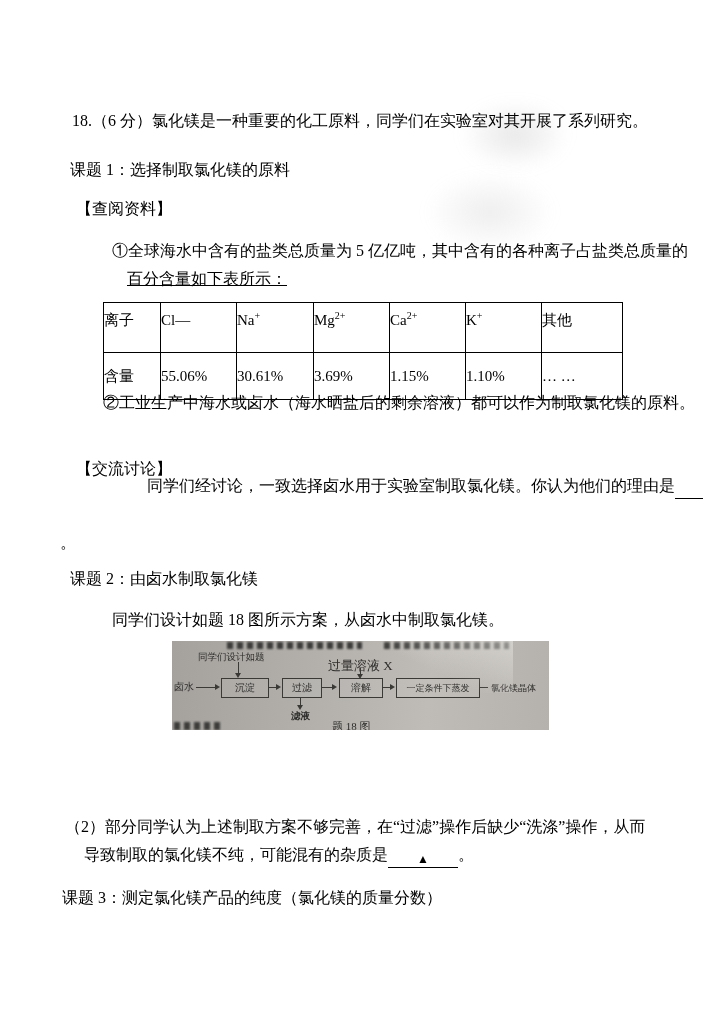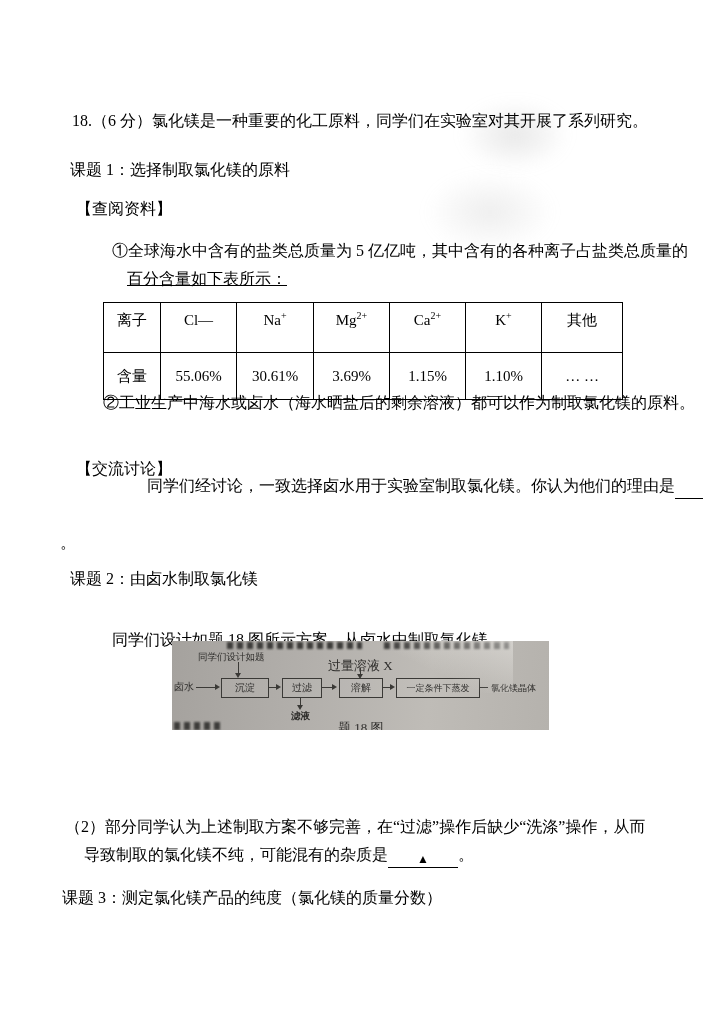--- a/index.html
+++ b/index.html
@@ -10,21 +10,21 @@
   }
   .line{position:absolute;white-space:nowrap;font-size:16px;line-height:20px;}
   
   .smudge{position:absolute;border-radius:50%;filter:blur(7px);pointer-events:none;}
   .smudge.s1{left:460px;top:100px;width:110px;height:70px;
     background:radial-gradient(ellipse at center,rgba(178,178,178,.30),transparent 70%);}
   .smudge.s2{left:425px;top:172px;width:130px;height:80px;
     background:radial-gradient(ellipse at center,rgba(188,188,188,.26),transparent 70%);}
   
   table.ion{position:absolute;left:103px;top:302px;border-collapse:collapse;table-layout:fixed;}
-  table.ion td{border:1px solid #000;text-align:center;font-size:15px;padding:0;}
+  table.ion td{border:1px solid #000;text-align:left;font-size:15px;padding:0;}
   table.ion tr.hdr td{height:42px;vertical-align:top;padding-top:7px;}
   table.ion tr.val td{height:46px;vertical-align:middle;}
   table.ion sup{font-size:10px;}
   
   .blank{display:inline-block;border-bottom:1px solid #000;height:17px;
     text-align:center;font-size:12px;line-height:16px;vertical-align:-3px;box-sizing:border-box;}
   .blank.b-discuss{width:78px;padding-left:26px;}
   .blank.b-q1{width:83px;}
   .blank.b-q2{width:70px;}
   
@@ -100,21 +100,21 @@
 
   <div class="line" style="left:76px;top:459px;">【交流讨论】</div>
 
   <div class="line" style="left:112px;top:476px;margin-left:35px;">
     <span>同学们经讨论，一致选择卤水用于实验室制取氯化镁。你认为他们的理由是</span><span class="blank b-discuss">▲</span>
   </div>
   <div class="line" style="left:60px;top:533px;">。</div>
 
   <div class="line" style="left:70px;top:569px;">课题 2：由卤水制取氯化镁</div>
 
-  <div class="line" style="left:112px;top:610px;margin-top:20px;">同学们设计如题 18 图所示方案，从卤水中制取氯化镁。</div>
+  <div class="line" style="left:112px;top:610px;">同学们设计如题 18 图所示方案，从卤水中制取氯化镁。</div>
 
   <div class="fig">
     <div class="fig-inner">
       <div class="cuttext" style="left:55px;top:1px;width:135px;"></div>
       <div class="cuttext" style="left:212px;top:1px;width:125px;"></div>
 
       <div class="t" style="left:26px;top:10px;font-size:9.5px;">同学们设计如题</div>
       <div class="vline" style="left:66px;top:21px;height:11px;"></div>
       <div class="dhead" style="left:63px;top:32px;"></div>
 
@@ -140,21 +140,21 @@
 
       <div class="fbox" style="left:224px;top:37px;width:82px;height:18px;font-size:9px;">一定条件下蒸发</div>
       <div class="hline" style="left:307px;top:46px;width:9px;"></div>
 
       <div class="t" style="left:319px;top:41px;font-size:9px;">氯化镁晶体</div>
 
       <div class="vline" style="left:128px;top:56px;height:8px;"></div>
       <div class="dhead" style="left:125px;top:64px;"></div>
       <div class="t" style="left:119px;top:69px;font-size:9.5px;font-weight:bold;">滤液</div>
 
-      <div class="t" style="left:166px;top:78px;font-size:13px;">题 18 图</div>
+      <div class="t" style="left:160px;top:78px;font-size:11px;">题 18 图</div>
       <div class="cuttext" style="left:2px;top:81px;width:48px;height:8px;"></div>
     </div>
   </div>
 
 
   <div class="line" style="left:65px;top:817px;">（2）部分同学认为上述制取方案不够完善，在“过滤”操作后缺少“洗涤”操作，从而</div>
   <div class="line" style="left:84px;top:845px;">
     <span>导致制取的氯化镁不纯，可能混有的杂质是</span><span class="blank b-q2">▲</span><span>。</span>
   </div>
 

